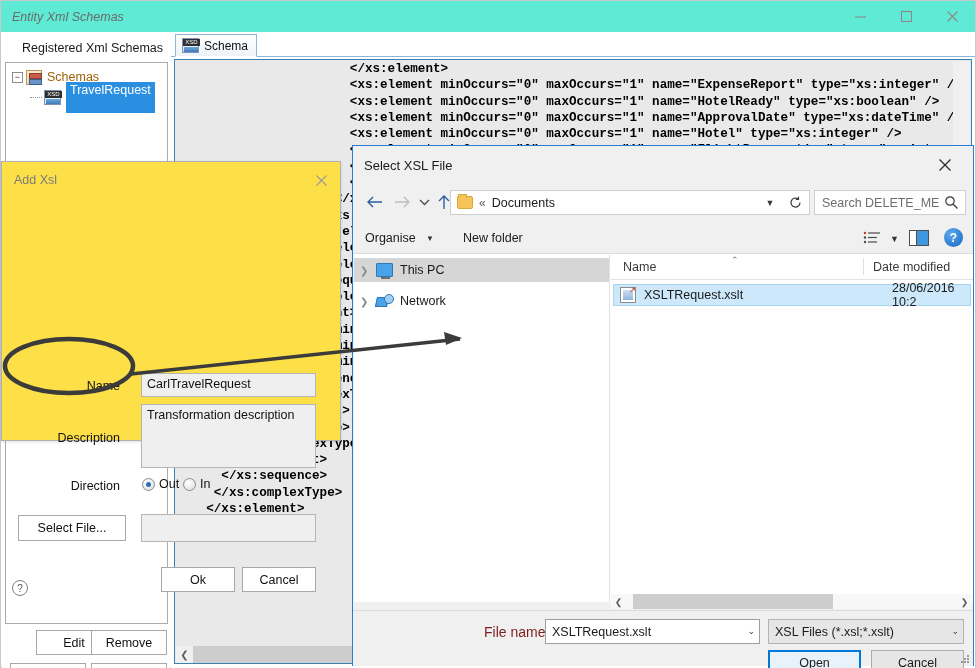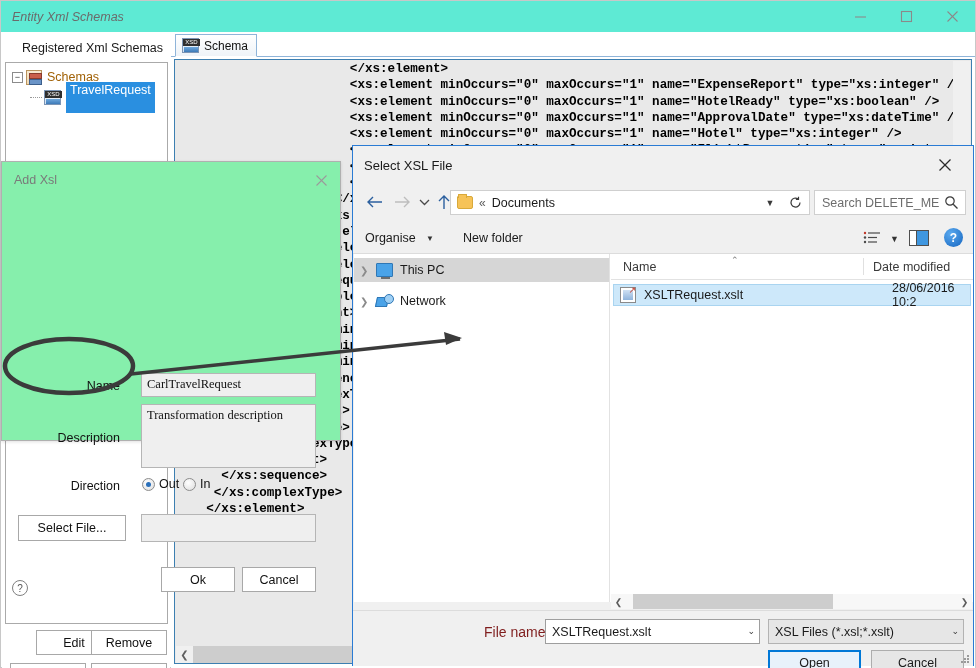--- a/index.html
+++ b/index.html
@@ -160,38 +160,38 @@
     height: 17px; background: #cdcdcd; flex: 1 1 auto;
   }
   .vscroll-right {
     position: absolute; right: 1px; top: 1px; width: 17px; height: 602px;
     background: #f0f0f0;
   }
 
   
   .addxsl {
     position: absolute; left: 1px; top: 161px; width: 340px; height: 280px;
-    background: #86efac; border: 1px solid #b0b0b0;
+    background: #fde047; border: 1px solid #b0b0b0;
     box-shadow: 0 1px 3px rgba(0,0,0,.12);
   }
   .addxsl-title {
     position: absolute; left: 12px; top: 11px;
     font-size: 12.5px; color: #7a7a7a;
   }
   .addxsl-close {
     position: absolute; right: 8px; top: 8px; width: 22px; height: 20px;
     display: flex; align-items: center; justify-content: center; color: #9a9a9a;
   }
   .fld-label {
     position: absolute; font-size: 12.5px; color: #111; text-align: right;
   }
   .fld-input {
     position: absolute; background: #efefef; border: 1px solid #b5b5b5;
     font-size: 12.5px; color: #111; padding: 3px 5px;
-    font-family: Liberation Serif, serif;
+    font-family: Liberation Sans, sans-serif;
   }
   .radio-wrap { position: absolute; display: flex; align-items: center; gap: 4px; }
   .radio {
     width: 13px; height: 13px; border-radius: 50%;
     border: 1px solid #8c8c8c; background: radial-gradient(circle at 40% 35%, #ffffff, #dcdcdc);
     display: inline-block; position: relative;
   }
   .radio.checked::after {
     content: ""; position: absolute; left: 3px; top: 3px; width: 5px; height: 5px;
     border-radius: 50%; background: #2a6fba;

